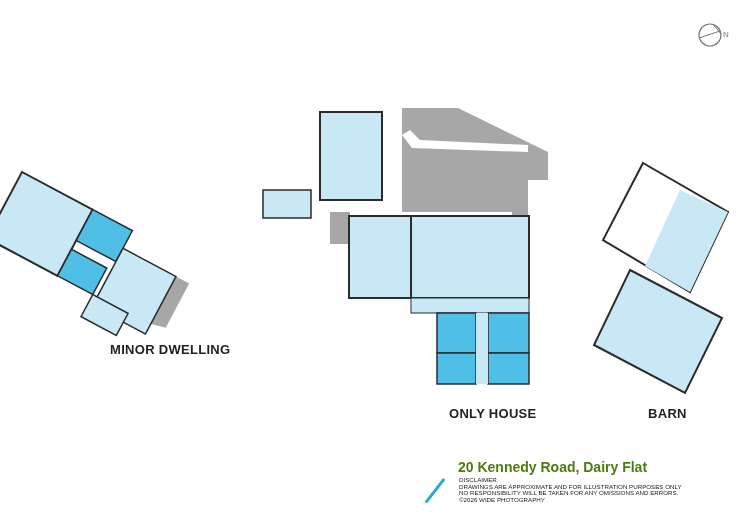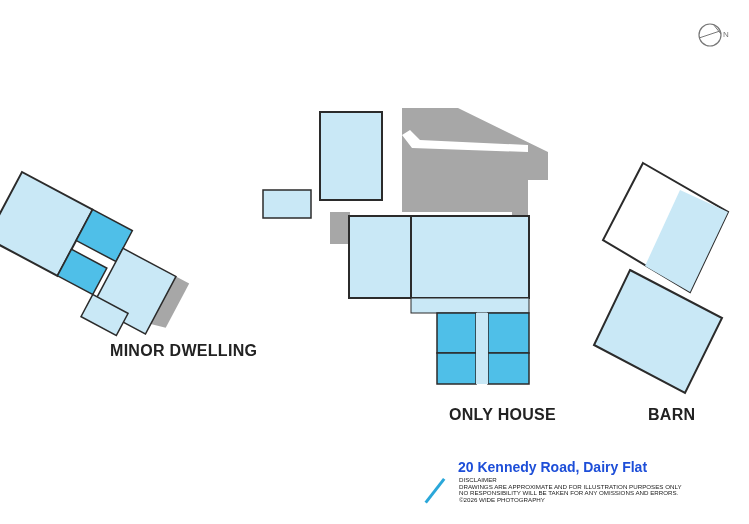--- a/index.html
+++ b/index.html
@@ -1,19 +1,19 @@
 <!DOCTYPE html>
 <html><head>
 <meta charset="utf-8">
 <style>
   html,body{margin:0;padding:0;background:#fff;}
   body{width:749px;height:524px;position:relative;overflow:hidden;font-family:"Liberation Sans",sans-serif;}
   .plan{position:absolute;left:0;top:0;}
-  .label{position:absolute;font-weight:bold;font-size:16px;color:#222;letter-spacing:0.3px;}
-  .addr{position:absolute;left:458px;top:459px;font-size:14px;font-weight:bold;color:#1d4ed8;}
+  .label{position:absolute;font-weight:bold;font-size:13px;color:#222;letter-spacing:0.3px;}
+  .addr{position:absolute;left:458px;top:459px;font-size:14px;font-weight:bold;color:#4d7c0f;}
   .disc{position:absolute;left:459px;top:477px;font-size:6.2px;line-height:6.6px;color:#222;}
   .slash{position:absolute;left:432px;top:478px;width:3px;height:30px;background:#2aa7d9;transform:rotate(38deg);transform-origin:top left;left:443px;}
   .compass{position:absolute;left:696px;top:20px;}
 </style>
 </head>
 <body>
 
 <svg class="plan" width="749" height="524">
 
   <g transform="translate(22,172) rotate(28)">

